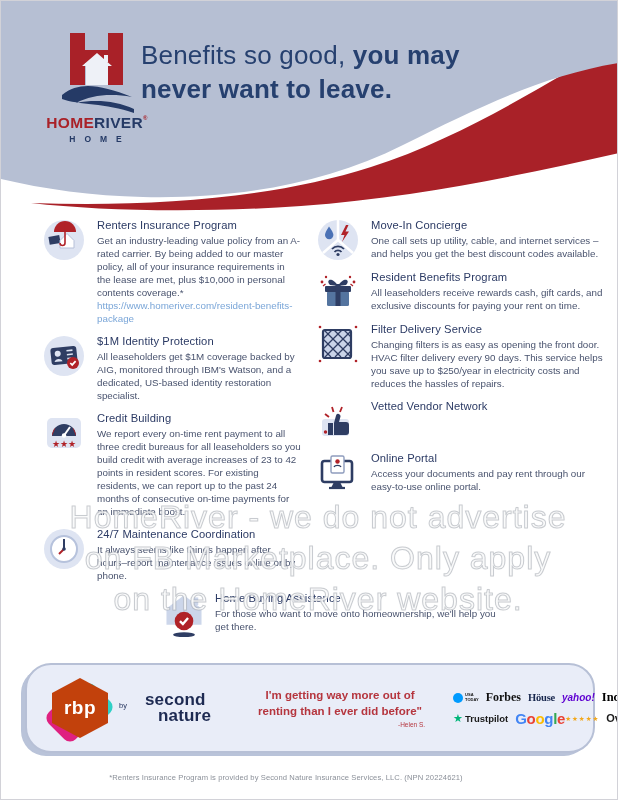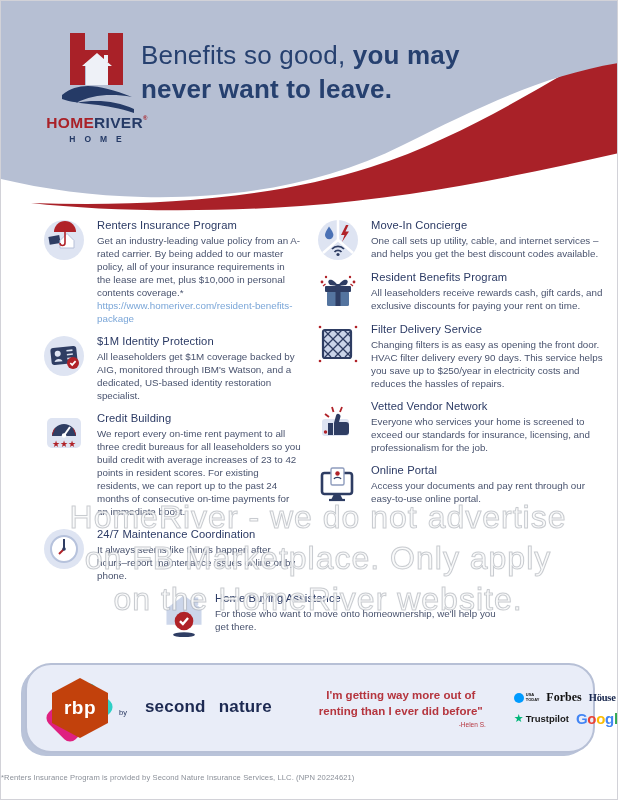--- a/index.html
+++ b/index.html
@@ -61,21 +61,21 @@
   .rbp-teal { background:#2fd0c6; right:3px; top:12px; }
   .rbp-pink { background:#df2180; left:2px; bottom:3px; }
   .rbp-hex {
     position:absolute; left:3px; top:2px; width:56px; height:60px; background:#c2410c;
     clip-path:polygon(50% 0,100% 25%,100% 75%,50% 100%,0 75%,0 25%);
     display:flex; align-items:center; justify-content:center;
   }
   .rbp-hex span { color:#fff; font-weight:bold; font-size:19px; letter-spacing:.5px; }
   .sn-wrap { display:flex; align-items:flex-start; margin-left:8px; flex:none; }
   .sn-by { font-size:7.5px; color:#25345e; margin-top:9px; margin-right:18px; }
-  .sn-words { display:flex; line-height:.92; }
+  .sn-words { display:flex; flex-direction:column; line-height:.92; }
   .sn-words span { font-size:17px; font-weight:bold; color:#1d2a52; letter-spacing:.2px; }
   .sn-nature { margin-left:13px; }
   .quote { width:190px; margin-left:34px; flex:none; text-align:center; }
   .quote-text { color:#b5353e; font-weight:bold; font-size:11.5px; line-height:1.35; }
   .quote-attr { color:#b5353e; font-size:6.5px; text-align:right; margin-top:2px; padding-right:10px; }
   .media { margin-left:18px; display:flex; flex-direction:column; gap:6px; flex:none; }
   .media-row { display:flex; align-items:center; gap:7px; }
   .usat { display:flex; align-items:center; gap:2px; }
   .usat-dot { width:10px; height:10px; border-radius:50%; background:#009bff; }
   .usat-txt { display:flex; flex-direction:column; font-size:4px; font-weight:bold; color:#111; line-height:1.1; }
@@ -86,21 +86,21 @@
   .tp { display:flex; align-items:center; gap:2px; }
   .tp-star { color:#00b67a; font-size:11px; }
   .tp-name { font-size:9.5px; font-weight:bold; color:#1a1a1a; }
   .google { display:flex; flex-direction:row; align-items:center; line-height:1; }
   .google-word { font-weight:bold; font-size:15px; letter-spacing:-.3px; }
   .g1{color:#4285F4}.g2{color:#EA4335}.g3{color:#FBBC05}.g4{color:#4285F4}.g5{color:#34A853}.g6{color:#EA4335}
   .google-stars { font-size:6.5px; color:#f2a81d; letter-spacing:1px; margin-top:1px; }
   .reviews { display:flex; flex-direction:row; font-size:11px; font-weight:bold; color:#1a1a1a; line-height:1.15; }
 
   
-  .footer { position:absolute; top:772px; left:0; width:570px; text-align:left;
+  .footer { position:absolute; top:772px; left:0; width:570px; text-align:center;
             font-size:7.6px; color:#8b9099; letter-spacing:.1px; }
 </style>
 </head>
 <body>
 
 <div class="page">
 
   <div class="header">
     <svg width="618" height="215" viewBox="0 0 618 215">
       <rect x="0" y="0" width="618" height="215" fill="#ffffff"></rect>
@@ -311,21 +311,20 @@
               <g stroke="#b02228" stroke-width="1.8">
                 <line x1="8" y1="14" x2="12" y2="17"></line>
                 <line x1="15" y1="7" x2="16.5" y2="12"></line>
                 <line x1="25" y1="7" x2="23" y2="12"></line>
               </g>
               <circle cx="8.5" cy="32" r="1.7" fill="#b02228"></circle>
             </svg>
           </div>
           <div class="benefit-text">
             <h3>Vetted Vendor Network</h3>
-            <p>Everyone who services your home is screened to exceed our standards for insurance, licensing, and professionalism for the job.</p>
           </div>
         </div>
 
         <div class="benefit">
           <div class="icon-wrap">
             <svg width="42" height="42" viewBox="0 0 42 42">
               <rect x="5" y="9" width="30" height="21" rx="2.5" fill="#ffffff" stroke="#2e3d63" stroke-width="2.6"></rect>
               <rect x="14" y="4" width="13" height="17" rx="1.5" fill="#ffffff" stroke="#8e9cbd" stroke-width="1.4"></rect>
               <circle cx="20.5" cy="9.5" r="2.2" fill="#b02228"></circle>
               <path d="M17,15 c1,-2.2 6,-2.2 7,0" fill="none" stroke="#2e3d63" stroke-width="1.4"></path>

